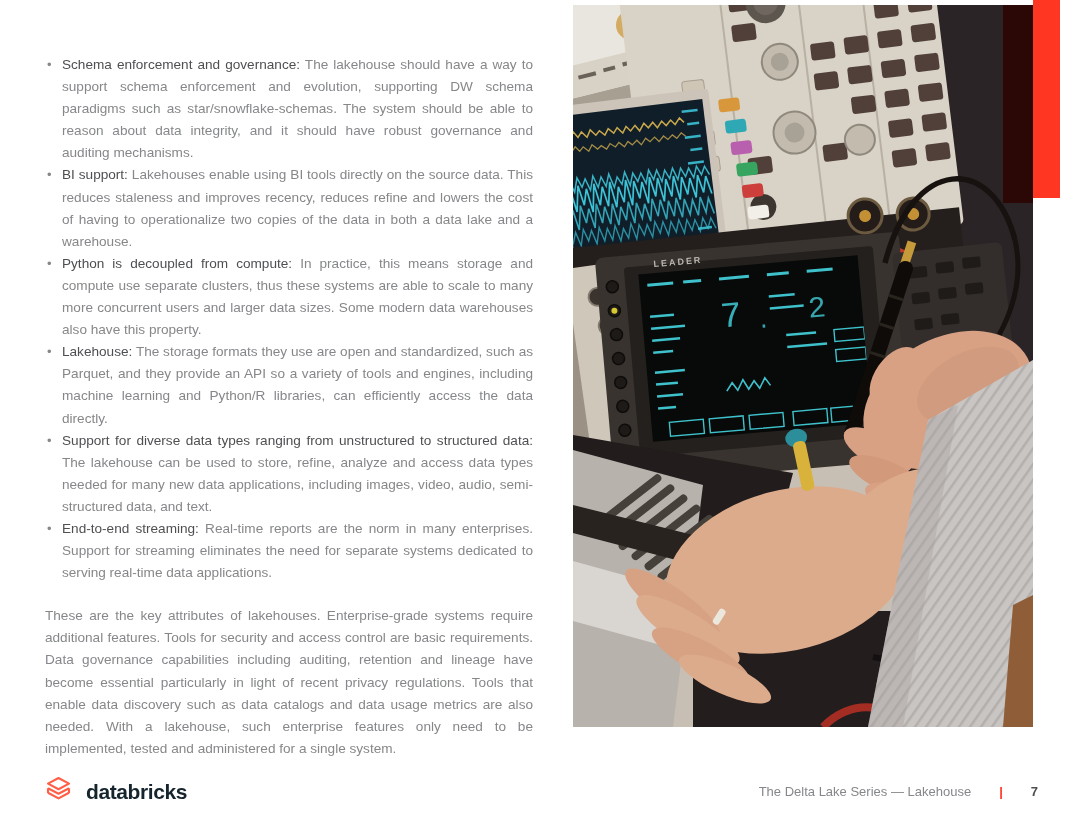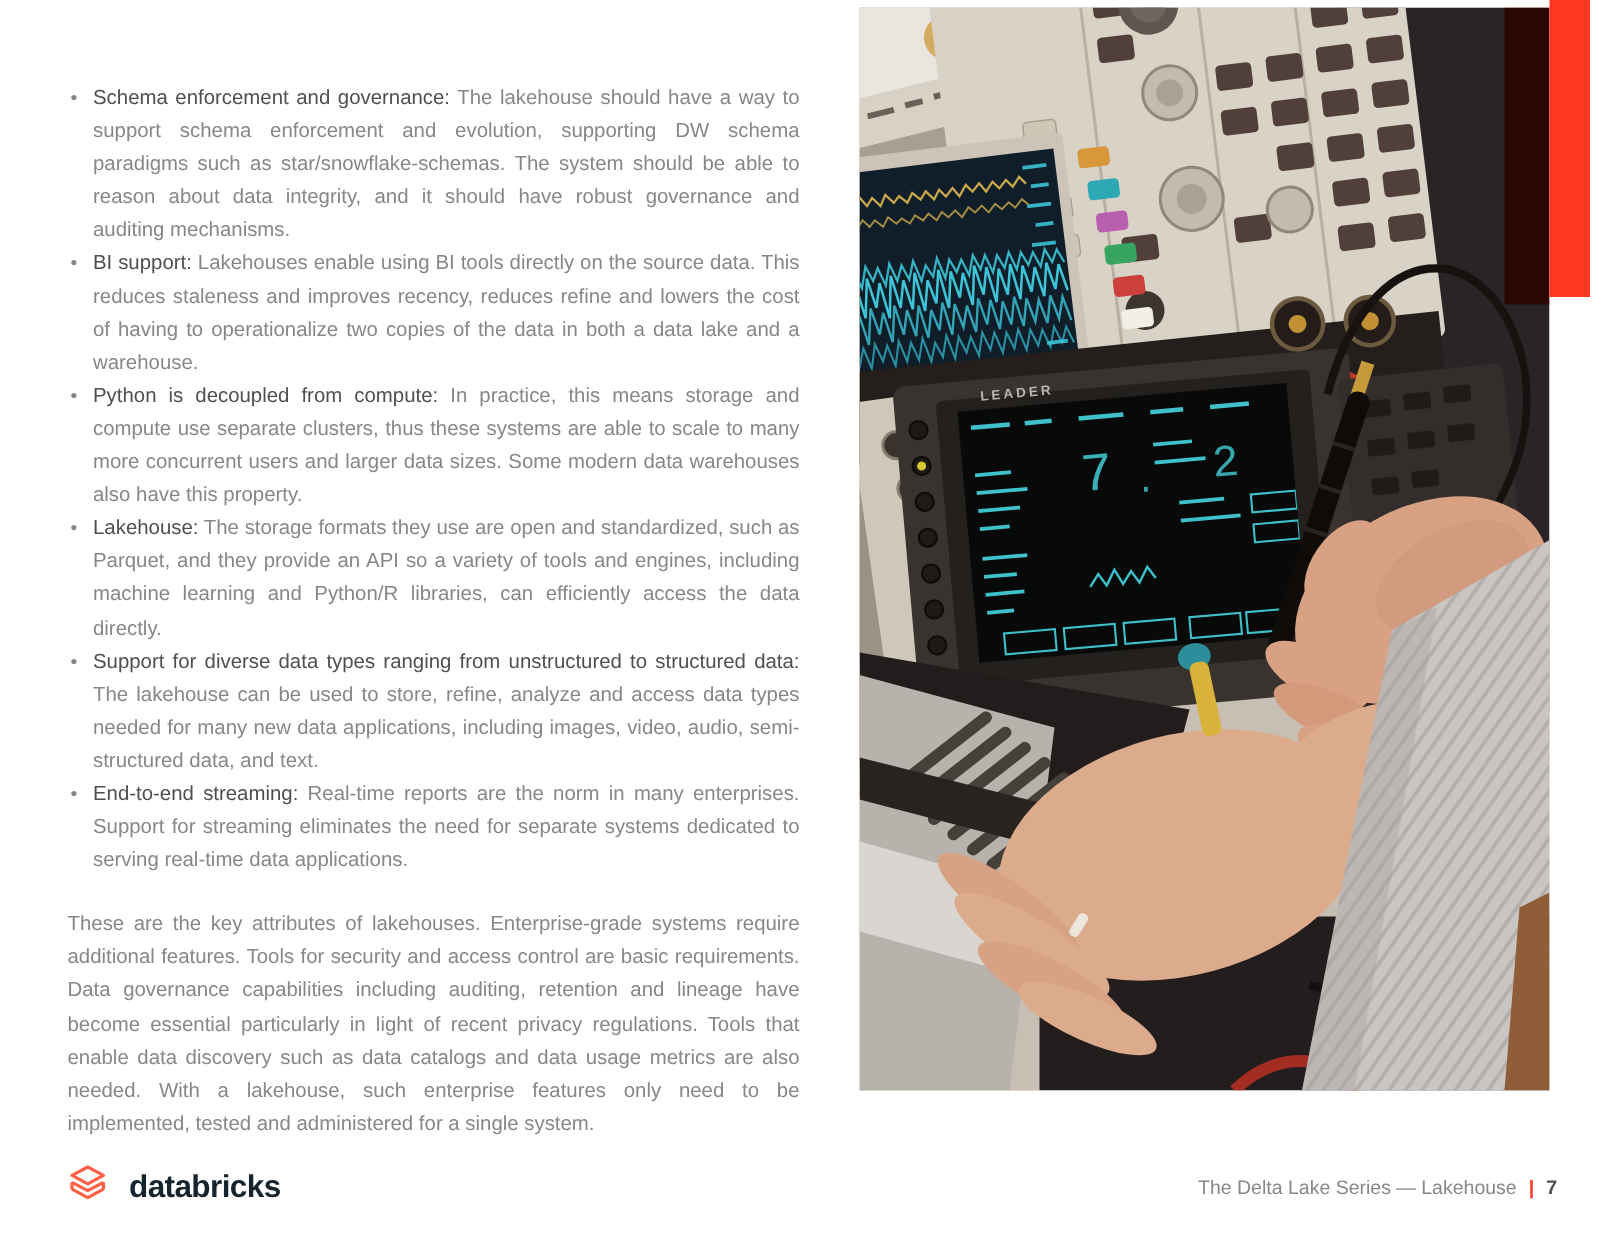--- a/index.html
+++ b/index.html
@@ -38,21 +38,21 @@
     background:#FF3621;
   }
   
   .footer-logo{
     position:absolute;left:45px;top:776px;display:flex;align-items:flex-end;gap:14px;
   }
   .footer-logo .wordmark{
     font-size:21px;font-weight:bold;color:#15242d;letter-spacing:-0.4px;
   }
   .footer-right{
-    position:absolute;right:42px;top:784px;display:flex;align-items:center;gap:8px;
+    position:absolute;right:42px;top:784px;display:flex;align-items:center;gap:28px;
     font-size:13px;
   }
   .footer-right .series{color:#85878a;}
   .footer-right .sep{color:#FF3621;font-weight:bold;}
   .footer-right .pageno{color:#4d4f52;font-weight:bold;}
 </style>
 </head>
 <body>
 
 <div class="content">

